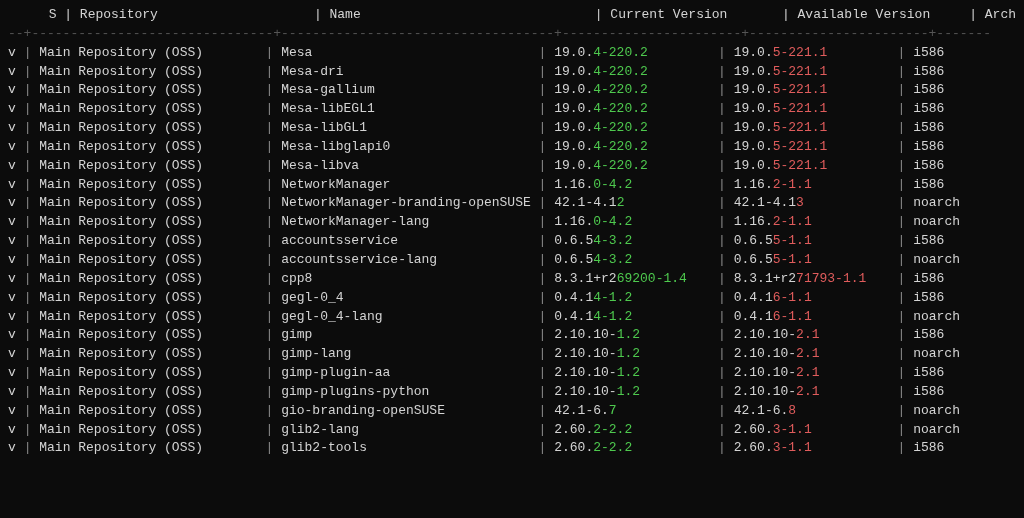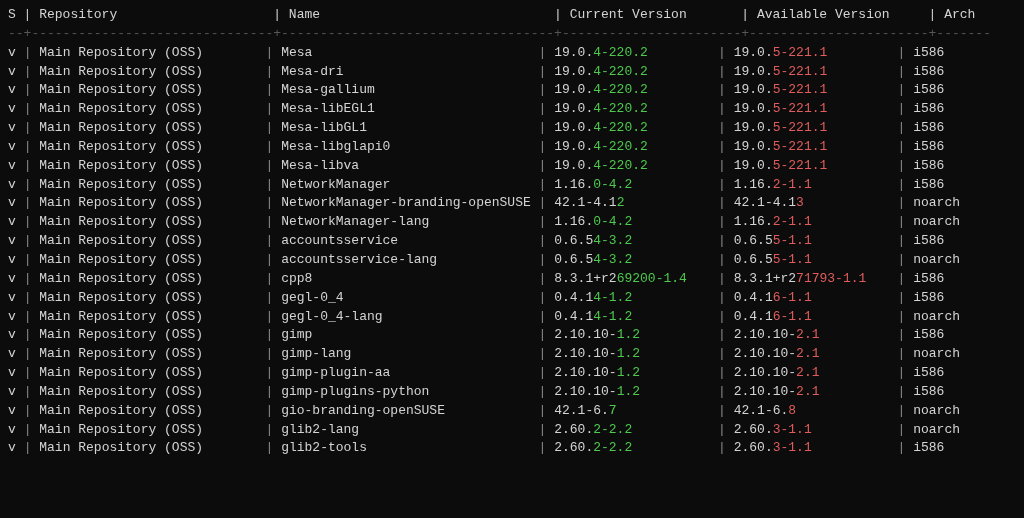--- a/index.html
+++ b/index.html
@@ -23,20 +23,21 @@
       color: #4ec94e;
       white-space: pre;
     }
     .info-line {
       color: #d4d4d4;
       white-space: pre;
     }
     .header-line {
       color: #d4d4d4;
       white-space: pre;
+      text-align: right;
     }
     .separator-line {
       color: #555;
       white-space: pre;
     }
     .data-row {
       white-space: pre;
       color: #d4d4d4;
     }
   </style>

